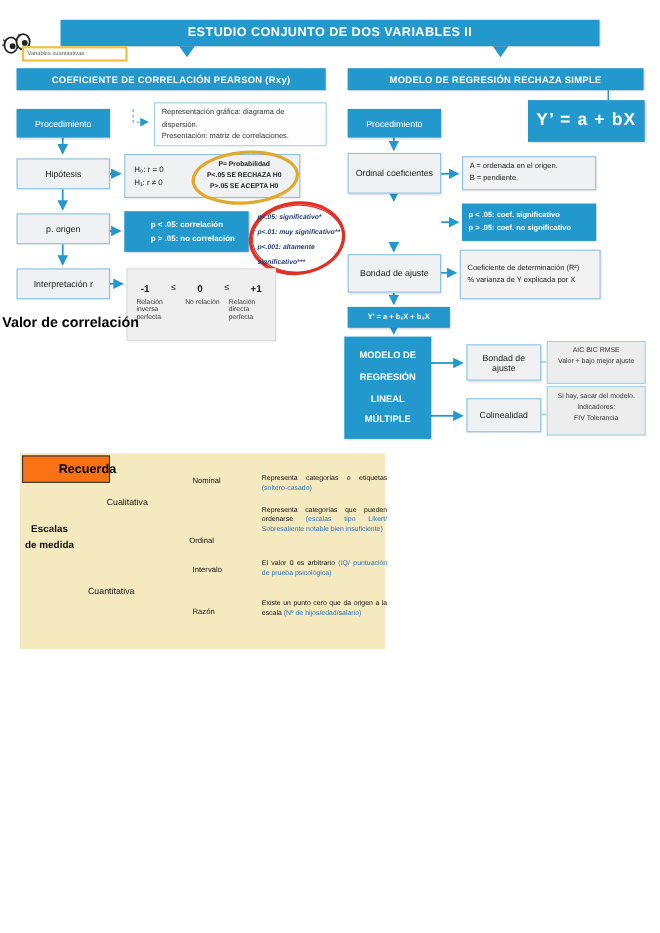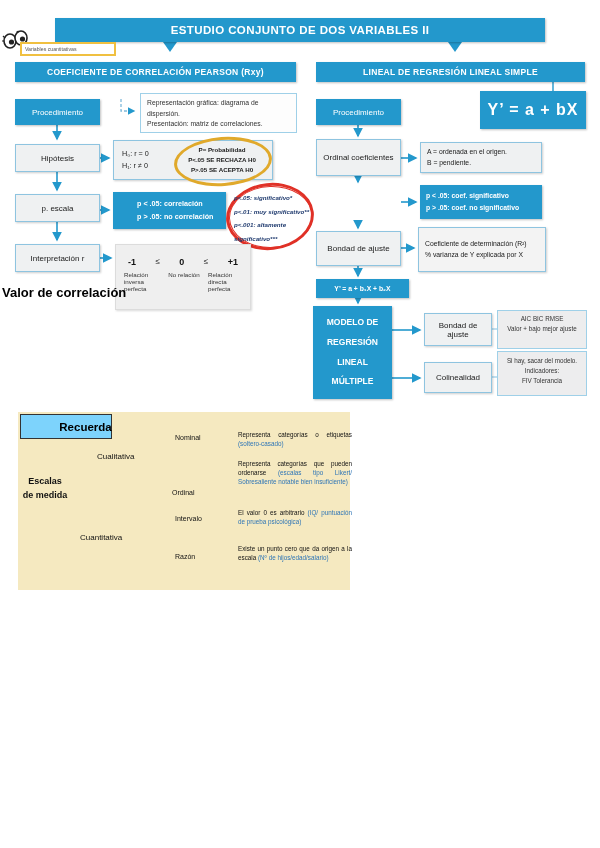--- a/index.html
+++ b/index.html
@@ -76,21 +76,21 @@
     <line x1="2" y1="8" x2="4" y2="10" stroke="#222" stroke-width="1.2"></line>
     <line x1="1" y1="13" x2="3" y2="13" stroke="#222" stroke-width="1.2"></line>
     <line x1="16" y1="3" x2="17" y2="5" stroke="#222" stroke-width="1.2"></line>
   </svg>
 
   <div class="abs box-blue" style="left:55px; top:18px; width:490px; height:24px; font-weight:bold; font-size:11.5px; letter-spacing:.4px;">ESTUDIO CONJUNTO DE DOS VARIABLES II</div>
 
   <div class="abs" style="left:20px; top:42px; width:96px; height:14px; background:#fff; border:2px solid #f0c040; display:flex; align-items:center; padding-left:3px; font-size:5.2px; color:#555;">Variables cuantitativas</div>
 
   <div class="abs box-blue hdr" style="left:15px; top:62px; width:281px; height:20px;">COEFICIENTE DE CORRELACIÓN PEARSON (Rxy)</div>
-  <div class="abs box-blue hdr" style="left:316px; top:62px; width:269px; height:20px;">LINEAL DE REGRESIÓN LINEAL SIMPLE</div>
+  <div class="abs box-blue hdr" style="left:316px; top:62px; width:269px; height:20px;">MODELO DE REGRESIÓN RECHAZA SIMPLE</div>
 
   <div class="abs box-blue lbl" style="left:15px; top:99px; width:85px; height:26px;">Procedimiento</div>
 
   <div class="abs box-pale" style="left:140px; top:93px; width:157px; height:40px; background:#fdfdfd; padding:4px 6px; font-size:6.8px; line-height:1.55;">
     <div>Representación gráfica: diagrama de dispersión.</div>
     <div>Presentación: matriz de correlaciones.</div>
   </div>
 
   <div class="abs box-light lbl" style="left:15px; top:144px; width:85px; height:28px;">Hipótesis</div>
 
@@ -101,21 +101,21 @@
     </div>
     <div style="width:100px; text-align:center; font-weight:bold; font-size:6.2px; line-height:1.6;">
       <div>P= Probabilidad</div>
       <div>P&lt;.05 SE RECHAZA H0</div>
       <div>P&gt;.05 SE ACEPTA H0</div>
     </div>
   </div>
 
   <div class="ellipse-annot" style="left:174px; top:137px; width:98px; height:49px; border:3px solid #e0a92b; transform:rotate(-4deg);"></div>
 
-  <div class="abs box-light lbl" style="left:15px; top:194px; width:85px; height:28px;">p. escala</div>
+  <div class="abs box-light lbl" style="left:15px; top:194px; width:85px; height:28px;">p. origen</div>
 
   <div class="abs box-blue" style="left:113px; top:192px; width:113px; height:37px; justify-content:flex-start; text-align:left; padding-left:24px; font-weight:bold; font-size:7.2px; line-height:1.7;">
     <div>
       <div>p &lt; .05: correlación</div>
       <div>p &gt; .05: no correlación</div>
     </div>
   </div>
 
   <div class="ellipse-annot" style="left:226px; top:183px; width:88px; height:67px; border:3px solid #e03127; transform:rotate(-6deg);"></div>
   <div class="ellipse-annot" style="left:229px; top:186px; width:84px; height:62px; border:1.5px solid #e03127; transform:rotate(-2deg);"></div>
@@ -192,21 +192,21 @@
 
   <div class="abs box-light" style="left:424px; top:362px; width:68px; height:31px; font-size:8px; padding:2px;">Colinealidad</div>
 
   <div class="abs box-pale" style="left:497px; top:351px; width:90px; height:45px; font-size:6.3px; text-align:center; line-height:1.6; padding:4px;">
     <div>Si hay, sacar del modelo. Indicadores:</div>
     <div>FIV     Tolerancia</div>
   </div>
 
   <div class="abs" style="left:18px; top:412px; width:332px; height:178px; background:#f5e9c0;"></div>
 
-  <div class="abs" style="left:20px; top:414px; width:92px; height:25px; background:#7dd3fc; border:1px solid #333; display:flex; align-items:center; justify-content:center; font-weight:bold; font-size:11.5px; color:#000;padding-left:39px;">Recuerda</div>
+  <div class="abs" style="left:20px; top:414px; width:80px; height:25px; background:#f97316; border:1px solid #333; display:flex; align-items:center; justify-content:center; font-weight:bold; font-size:11.5px; color:#000;padding-left:39px;">Recuerda</div>
 
   <div class="abs" style="left:22px; top:475px; width:46px; text-align:center; font-size:9px; font-weight:bold; color:#111; line-height:1.5;">Escalas de medida</div>
 
   <div class="abs branch" style="left:97px; top:452px;">Cualitativa</div>
   <div class="abs branch" style="left:80px; top:533px;">Cuantitativa</div>
 
   <div class="abs leaf" style="left:175px; top:434px;">Nominal</div>
   <div class="abs leaf" style="left:172px; top:489px;">Ordinal</div>
   <div class="abs leaf" style="left:175px; top:515px;">Intervalo</div>
   <div class="abs leaf" style="left:175px; top:553px;">Razón</div>

